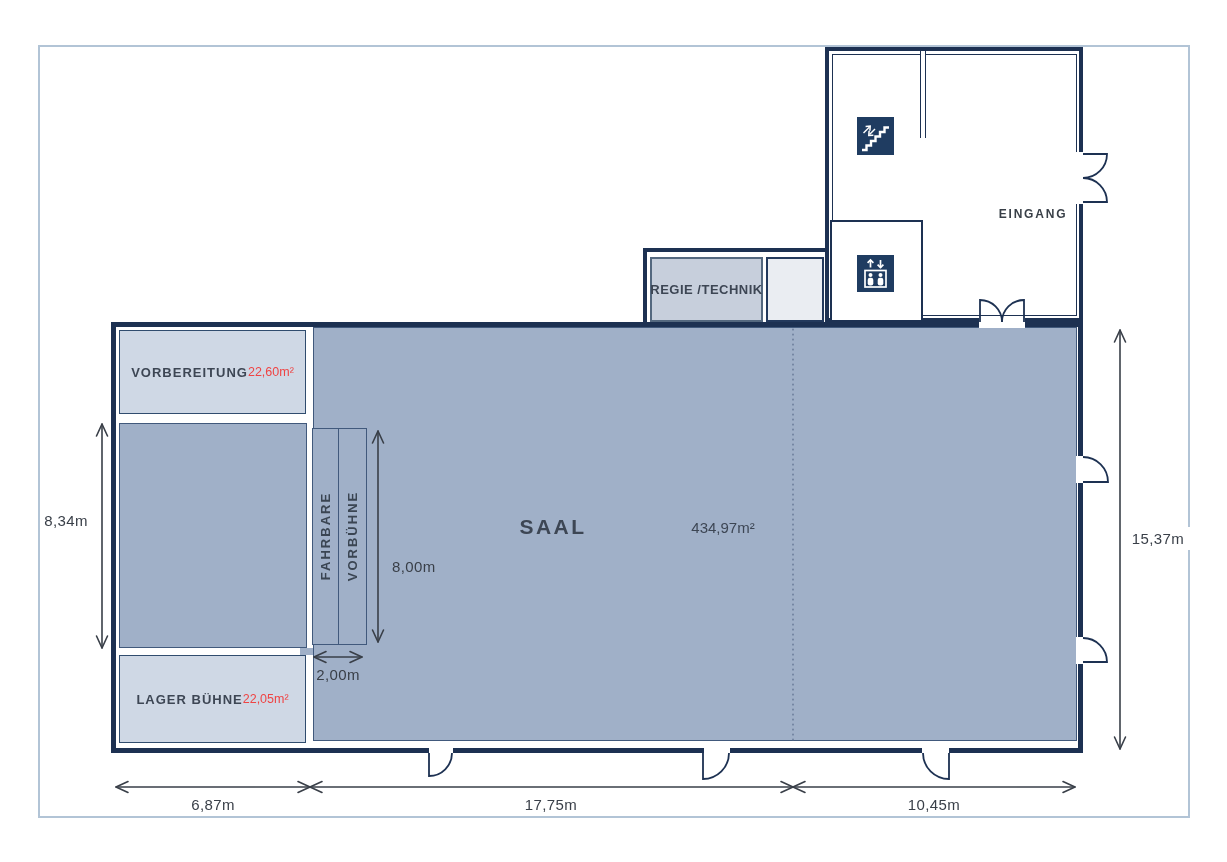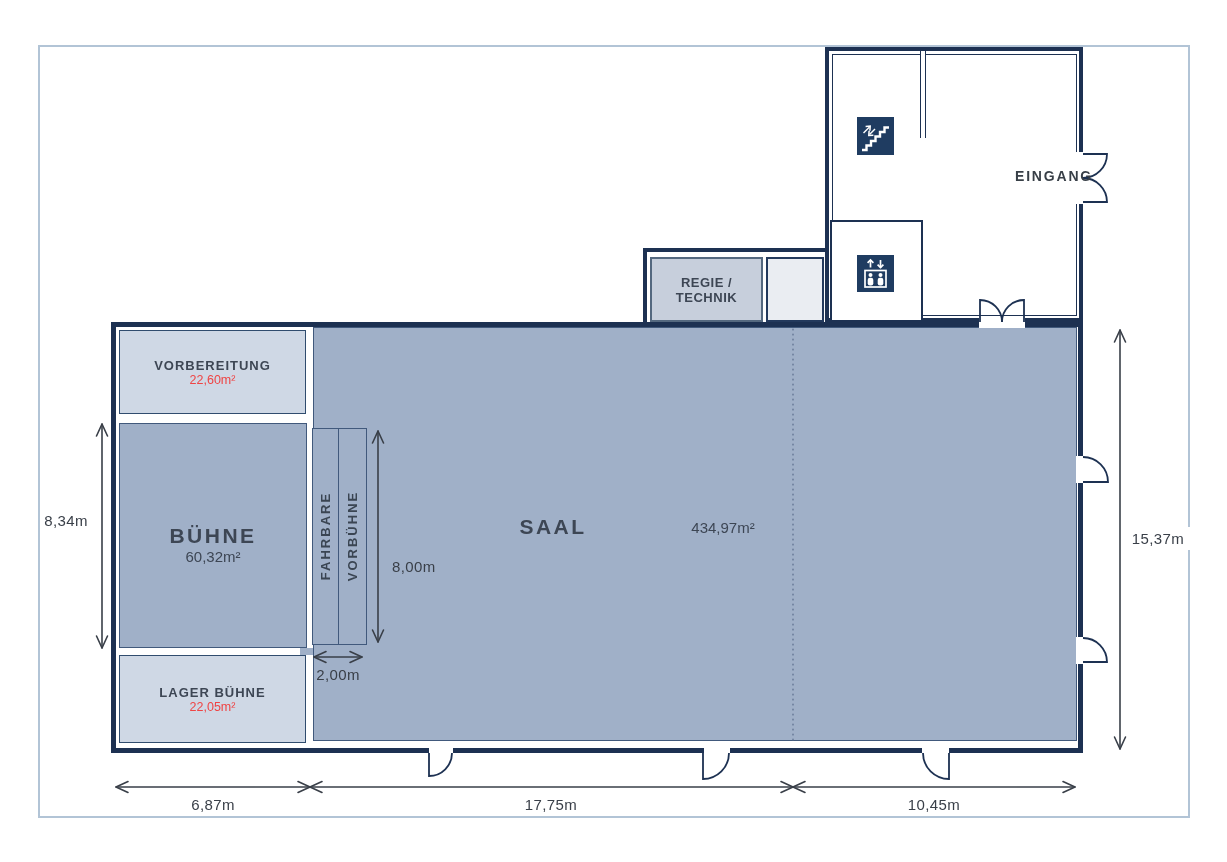--- a/index.html
+++ b/index.html
@@ -20,29 +20,29 @@
   .buehne-fill{left:119px;top:423px;width:188px;height:225px;background:#a0b0c8;border:1px solid #41597c;}
   .notch{left:300px;top:648px;width:13px;height:7px;background:#a0b0c8;}
   .room-light{background:#cfd8e5;border:1.5px solid #304c6e;}
   .vorb{left:119px;top:330px;width:187px;height:84px;}
   .lager{left:119px;top:655px;width:187px;height:88px;}
   .strip{left:312px;top:428px;width:55px;height:217px;border:1.5px solid #41597c;background:#a0b0c8;}
   .strip-divider{position:absolute;left:24.5px;top:0;width:0;height:100%;border-left:1.5px solid #41597c;}
   .regie{left:650px;top:257px;width:113px;height:65px;background:#c7cfdc;border:2px solid #54687f;}
   .sidebox{left:766px;top:257px;width:58px;height:65px;background:#eaedf2;border:2px solid #23395c;}
   
-  .roomblock{display:flex;flex-direction:column;align-items:center;justify-content:center;text-align:center;}
+  .roomblock{display:flex;flex-direction:row;align-items:center;justify-content:center;text-align:center;}
   .title-lg{font-size:21px;font-weight:bold;letter-spacing:2.5px;color:#3d4654;white-space:nowrap;}
   .title-sm{font-size:13px;font-weight:bold;letter-spacing:1px;color:#3d4654;white-space:nowrap;}
   .area-lg{font-size:15px;font-weight:500;color:#3d4654;white-space:nowrap;}
   .area-sm{font-size:12.5px;font-weight:500;color:#ef4444;white-space:nowrap;}
   .dim{font-size:15px;font-weight:500;color:#393f48;letter-spacing:.4px;white-space:nowrap;}
   .rot{transform:rotate(-90deg);transform-origin:center;display:flex;align-items:center;justify-content:center;
        font-size:13px;font-weight:bold;letter-spacing:2px;color:#3a4552;white-space:nowrap;}
-  .eingang{font-size:14px;font-weight:bold;letter-spacing:1.8px;color:#383f47;text-align:right;}
+  .eingang{font-size:12px;font-weight:bold;letter-spacing:1.8px;color:#383f47;text-align:center;margin-top:39px;}
   svg.overlay{position:absolute;left:0;top:0;width:1227px;height:862px;pointer-events:none;}
   .icon{position:absolute;}
 </style>
 </head>
 <body>
 
 <div id="stage">
 
   <div class="abs frame"></div>
 
@@ -135,24 +135,20 @@
       <path d="M1114.5,342 L1120,330 L1125.5,342"></path>
       <path d="M1114.5,737 L1120,749 L1125.5,737"></path>
     </g>
   </svg>
 
   <div class="abs roomblock" style="left:119px;top:330px;width:187px;height:84px">
     <div class="title-sm">VORBEREITUNG</div>
     <div class="area-sm">22,60m²</div>
   </div>
 
-  <div class="abs roomblock" style="left:119px;top:423px;width:188px;height:225px;padding-top:18px">
-    <div class="title-lg">BÜHNE</div>
-    <div class="area-lg">60,32m²</div>
-  </div>
 
   <div class="abs roomblock" style="left:119px;top:655px;width:187px;height:88px">
     <div class="title-sm">LAGER BÜHNE</div>
     <div class="area-sm">22,05m²</div>
   </div>
 
   <div class="abs rot" style="left:255px;top:529px;width:140px;height:14px">FAHRBARE</div>
   <div class="abs rot" style="left:282px;top:529px;width:140px;height:14px">VORBÜHNE</div>
 
   <div class="abs title-lg" style="left:473px;top:515px;width:160px;text-align:center">SAAL</div>

